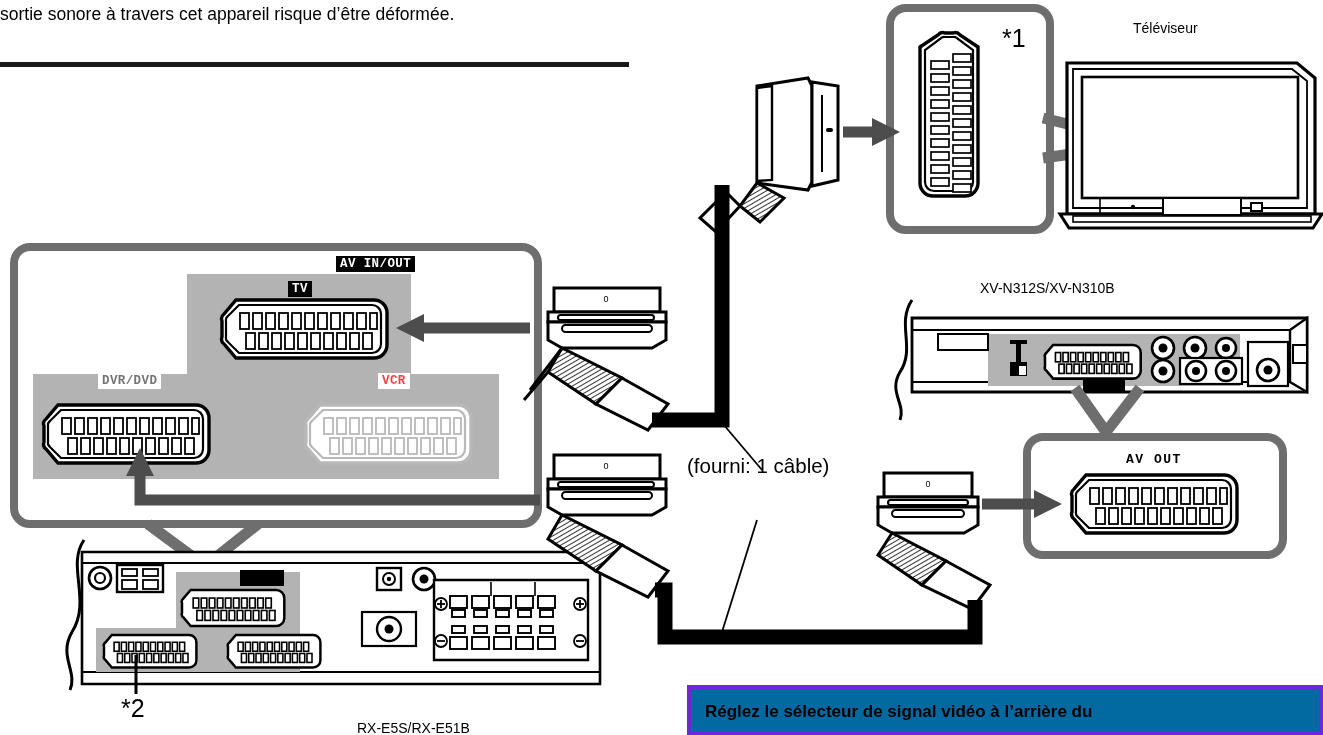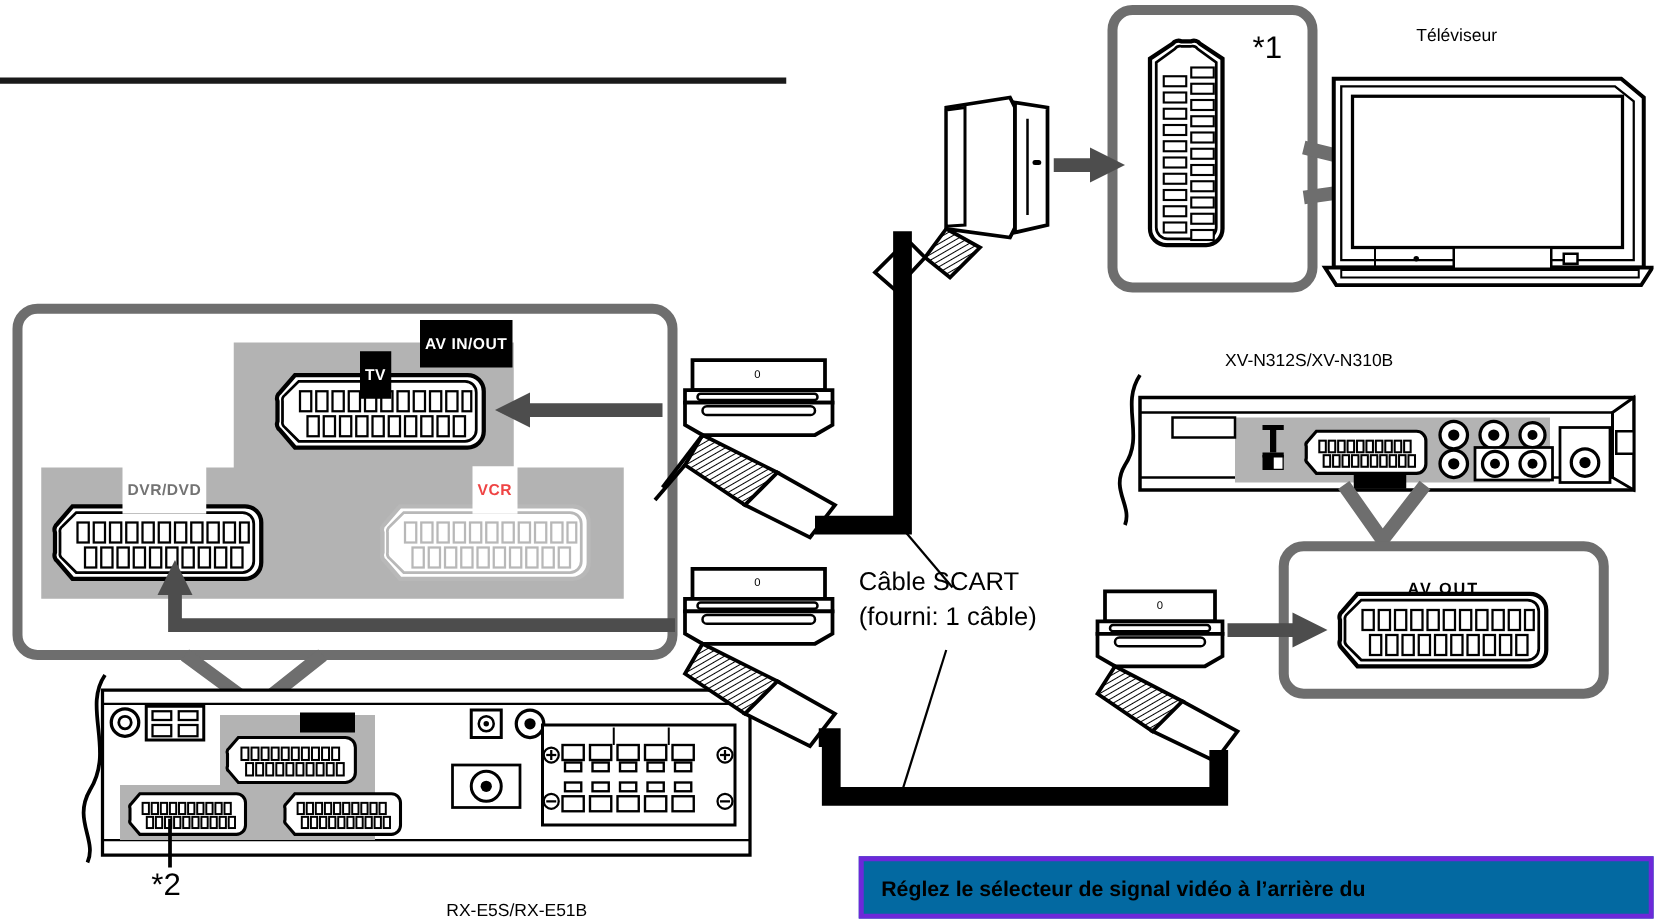--- a/index.html
+++ b/index.html
@@ -7,36 +7,37 @@
        font-family:"Liberation Sans",sans-serif;color:#000;}
   .abs{position:absolute;}
   
   #note-text{left:0;top:2px;width:630px;font-size:17.5px;line-height:1.45;}
   #note-rule{left:0;top:62px;width:629px;height:5px;background:#1a1a1a;}
   
   .lbl{font-size:14px;white-space:nowrap;}
   .star{font-size:25px;font-weight:400;white-space:nowrap;}
   
   .tag{position:absolute;font-size:12.5px;font-weight:bold;letter-spacing:.4px;
-       padding:12px 4px;white-space:nowrap;line-height:1.15;}
+       padding:1px 4px;white-space:nowrap;line-height:1.15;font-family:Liberation Mono, monospace;}
   .tag-black{background:#000;color:#fff;}
   .tag-white{background:#fff;color:#737373;}
   
   #caption-box{left:687px;top:685px;width:636px;height:50px;
                border:4px solid #6d28d9;box-sizing:border-box;background:#0369a1;}
   #caption-text{position:absolute;left:14px;top:13px;font-size:17px;font-weight:bold;
                 white-space:nowrap;}
   
   #cable-label{left:687px;top:452px;font-size:20.5px;line-height:1.35;}
   svg{display:block;}
 </style>
 </head>
 <body>
 
 <div class="abs" id="note-text">
+  <div>sortie sonore à travers cet appareil risque d’être déformée.</div>
 </div>
 <div class="abs" id="note-rule"></div>
 
 <svg class="abs" style="left:0;top:0;" width="1323" height="735" viewBox="0 0 1323 735">
   <defs>
 
     <pattern id="hatch" width="4" height="4" patternUnits="userSpaceOnUse" patternTransform="rotate(60)">
       <rect width="4" height="4" fill="#fff"></rect>
       <line x1="0" y1="0" x2="0" y2="4" stroke="#000" stroke-width="1.6"></line>
     </pattern>
@@ -564,19 +565,18 @@
 
 <div class="tag" style="left:1122px;top:452px;background:transparent;font-size:13px;letter-spacing:1.5px;">AV  OUT</div>
 
 <div class="abs star" style="left:121px;top:694px;">*2</div>
 
 <div class="abs lbl" style="left:357px;top:720px;">RX-E5S/RX-E51B</div>
 
 <div class="abs lbl" style="left:980px;top:280px;">XV-N312S/XV-N310B</div>
 
 <div class="abs" id="cable-label">
-  <div>Câble SCART</div>
   <div>(fourni: 1 câble)</div>
 </div>
 
 <div class="abs" id="caption-box">
   <div id="caption-text">Réglez le sélecteur de signal vidéo à l’arrière du</div>
 </div>
 
 </body></html>

